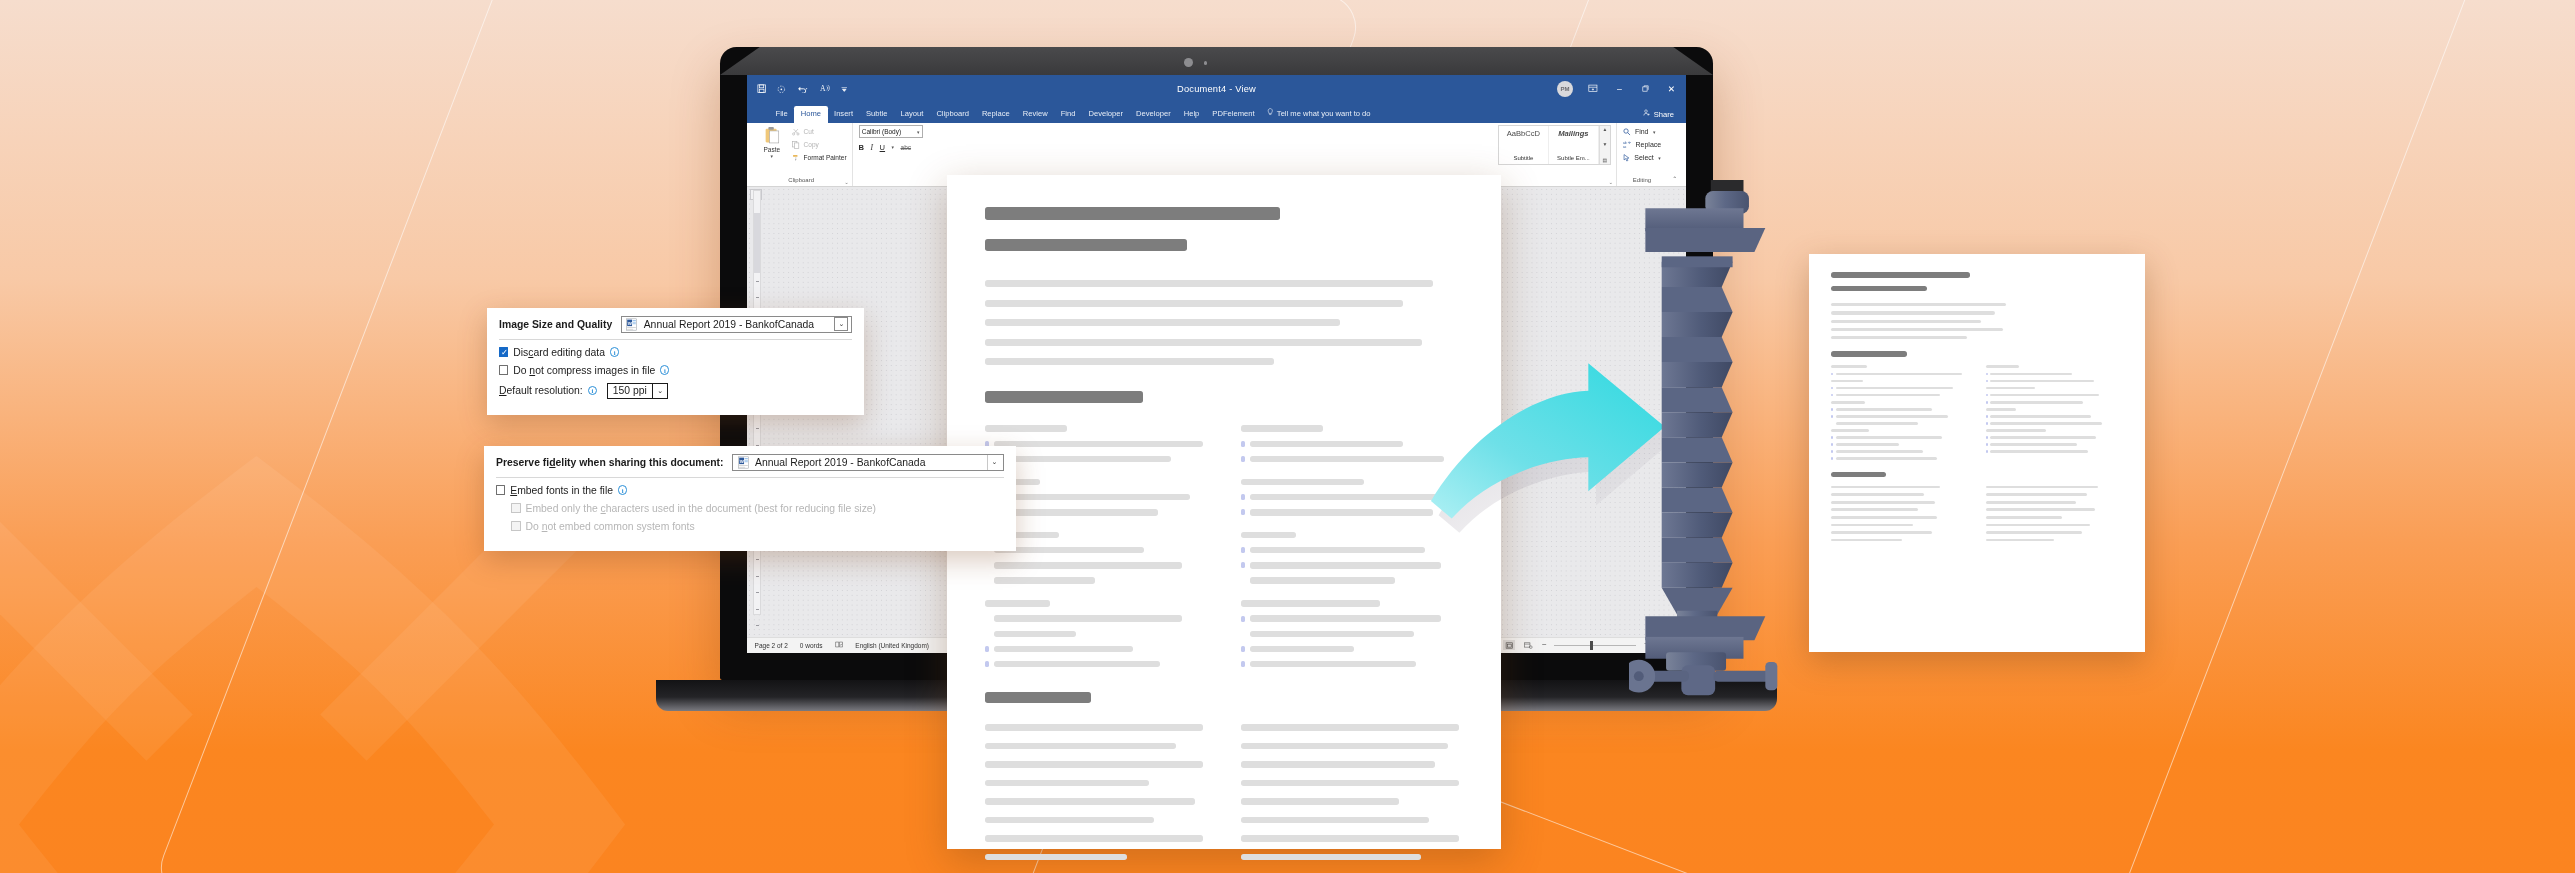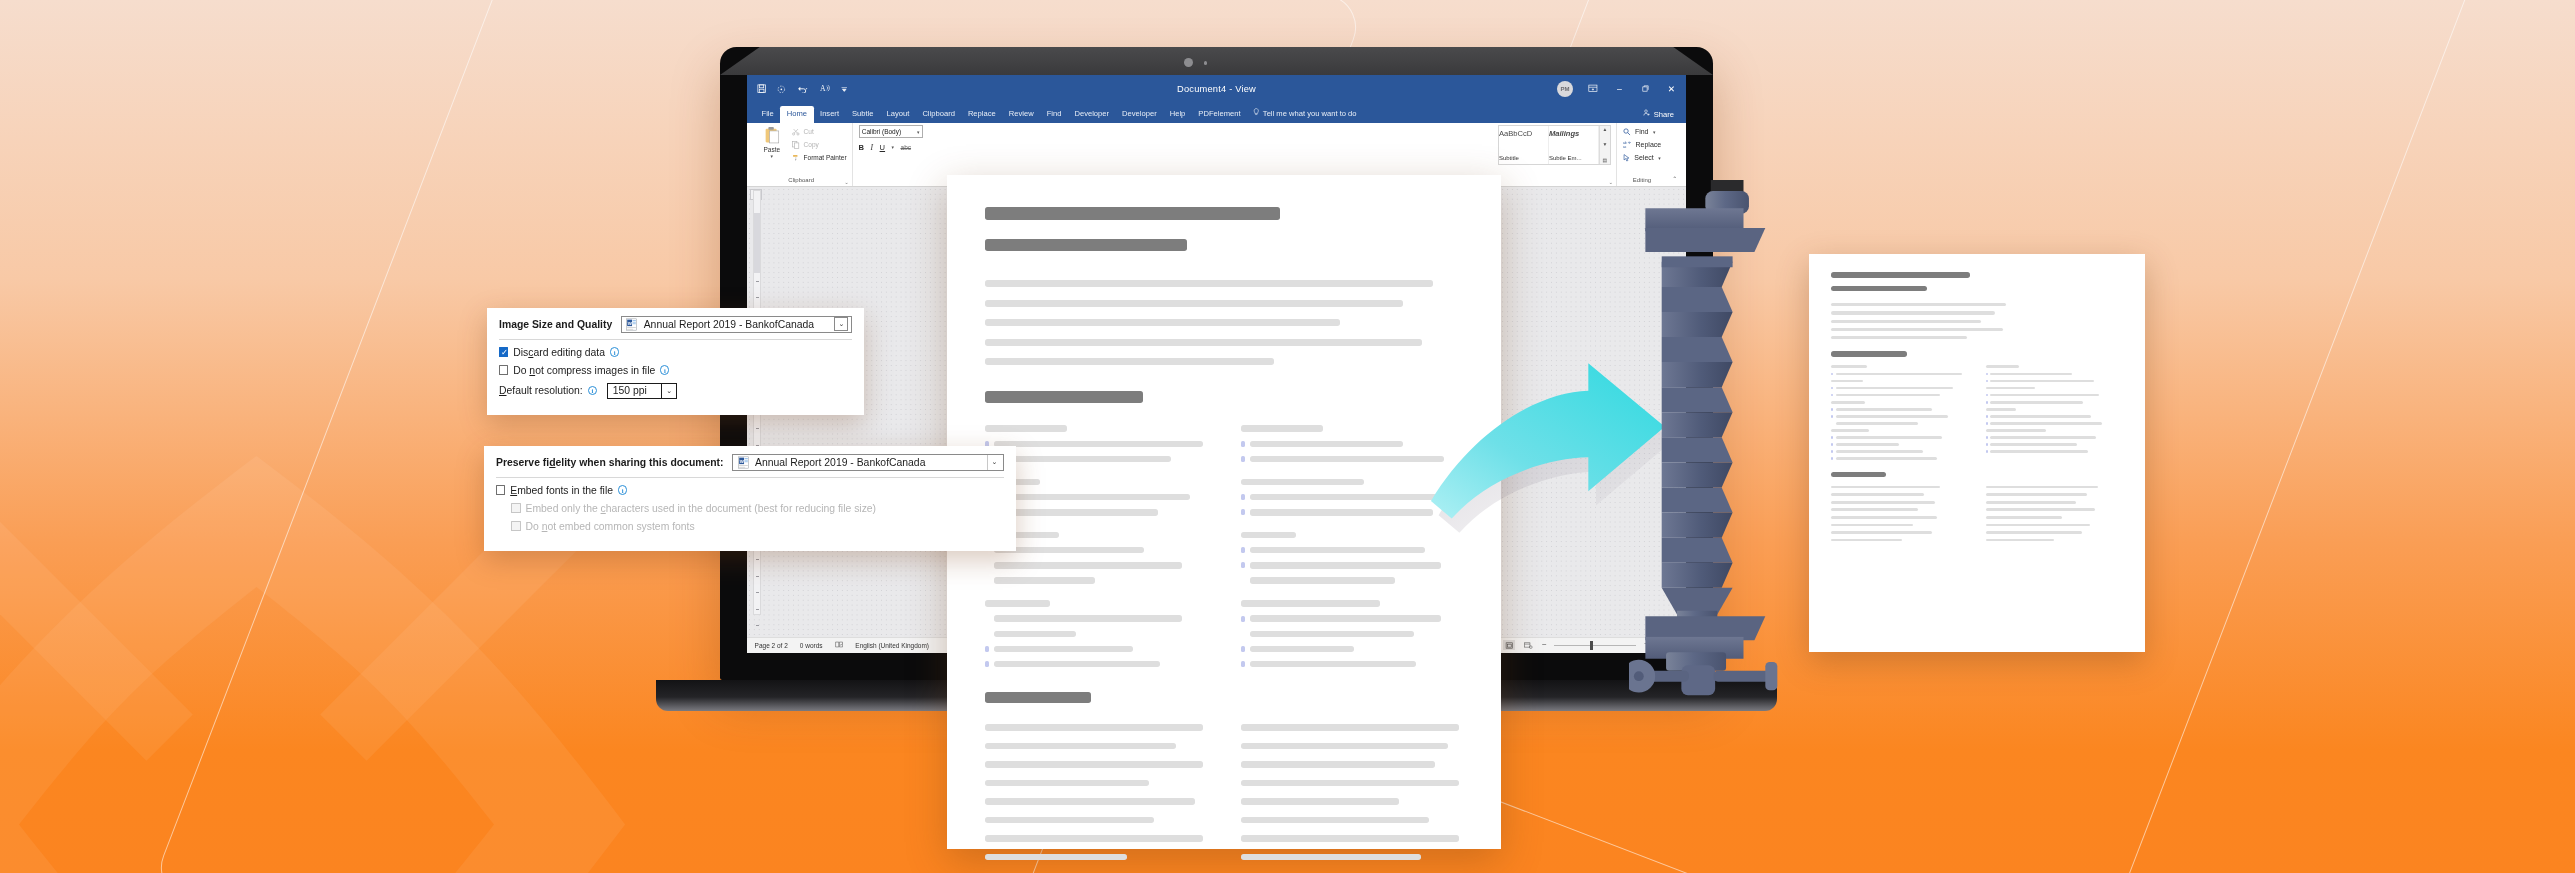--- a/index.html
+++ b/index.html
@@ -60,21 +60,21 @@
     color: #fff; font-size: 9.3px; letter-spacing: 0.2px;
   }
   #win-right { position: absolute; right: 8.7px; top: 0; height: 28px; display: flex; align-items: center; gap: 14px; }
   #avatar {
     width: 16.4px; height: 16.4px; border-radius: 50%;
     background: #d9d9dc; color: #6b6b70; font-size: 6px; font-weight: bold;
     display: flex; align-items: center; justify-content: center;
   }
   .win-btn { color: #fff; font-size: 8.7px; line-height: 1; width: 12px; text-align: center; }
 
-  #tabstrip { height: 19.6px; background: #2b579a; position: relative; flex: none; display: flex; align-items: flex-end; padding-left: 8px; }
+  #tabstrip { height: 19.6px; background: #2b579a; position: relative; flex: none; display: flex; align-items: flex-end; padding-left: 22px; }
   .tab {
     color: #e8eef7; font-size: 7.6px; padding: 3.3px 6.5px 4.4px; white-space: nowrap;
   }
   .tab.active { background: #fff; color: #2b579a; border-radius: 2.2px 2.2px 0 0; }
   #tellme { color: #e8eef7; font-size: 7.6px; padding: 3.3px 5.5px 4.4px; display: flex; align-items: center; gap: 3.8px; white-space: nowrap; }
   #share-btn { position: absolute; right: 12px; bottom: 3.8px; color: #fff; font-size: 7.6px; display: flex; align-items: center; gap: 3.3px; }
 
   #ribbon { height: 64px; background: #fff; border-bottom: 0.5px solid #d4d4d4; display: flex; align-items: stretch; flex: none; padding: 0 3.3px; }
   .rb-group { display: flex; flex-direction: column; justify-content: space-between; padding: 2.7px 5.5px 1.1px; border-right: 0.5px solid #e3e3e3; position: relative; }
   .rb-group-label { font-size: 6px; color: #555; text-align: center; padding-bottom: 1.1px; }
@@ -89,21 +89,21 @@
   #font-name {
     width: 64px; height: 13px; border: 0.5px solid #aeaeae; background: #fff;
     font-size: 6.5px; color: #222; display: flex; align-items: center; padding: 0 2.2px;
     justify-content: space-between;
   }
   .fmt-row { display: flex; align-items: center; gap: 6.5px; font-size: 7.6px; color: #2b2b2b; margin-top: 4.4px; }
 
   #styles-gallery {
     display: flex; align-items: stretch; border: 0.5px solid #d6d6d6; background: #fff; height: 40px;
   }
-  .style-item { width: 50px; display: flex; flex-direction: column; justify-content: center; gap: 17px; border-right: 0.5px solid #eee; }
+  .style-item { width: 50px; display: flex; flex-direction: column; align-items: center; justify-content: center; gap: 17px; border-right: 0.5px solid #eee; }
   .style-prev { font-size: 7.6px; color: #4a4a4a; }
   .style-prev.em { font-style: italic; font-weight: bold; color: #4a4a4a; }
   .style-name { font-size: 6px; color: #333; }
   #styles-scroll { width: 11px; display: flex; flex-direction: column; justify-content: space-between; background: #f3f3f3; border-left: 0.5px solid #ddd; font-size: 4.9px; color: #555; align-items: center; padding: 1.1px 0; }
 
   .edit-cmd { display: flex; align-items: center; gap: 4.4px; font-size: 7px; color: #2b2b2b; height: 13px; }
 
   #docarea { flex: 1; background: #e9e9eb; position: relative; overflow: hidden;
     background-image: radial-gradient(#d2d2d6 0.5px, transparent 0.5px); background-size: 4.9px 4.9px; }
   #vruler { position: absolute; left: 5.5px; top: 3.3px; width: 8.7px; bottom: 22px; background: #f2f2f4; border: 0.5px solid #dadadc; }
@@ -161,21 +161,21 @@
   .cb.disabled { border-color: #c6c6c6; background: #f4f4f4; }
   .row-label { font-size: 10.4px; }
   .row-label.disabled { color: #b6b6b6; }
   .info-i {
     width: 9.3px; height: 9.3px; border-radius: 50%; border: 0.8px solid #2a8fd8;
     color: #2a8fd8; font-size: 6.5px; font-weight: bold; display: inline-flex;
     align-items: center; justify-content: center; flex: none; font-family: "Liberation Serif", serif;
   }
   .indent { margin-left: 15.3px; }
   .res-select {
-    border: 1.1px solid #1b1b1b; background: #fff; height: 16.4px; width: 70px;
+    border: 1.1px solid #1b1b1b; background: #fff; height: 16.4px; width: 61px;
     display: flex; align-items: center; padding-left: 4.4px; font-size: 10.4px; margin-left: 5.5px;
   }
   .res-select .sel-caret { margin-left: auto; width: 15.3px; text-align: center; font-size: 7px; border-left: 1.1px solid #1b1b1b; height: 100%; display:flex;align-items:center;justify-content:center; }
   .wdoc-ico { width: 13px; height: 13px; flex: none; }
   .u { text-decoration: underline; }
 </style>
 </head>
 <body>
 
 <div id="bg-deco">

